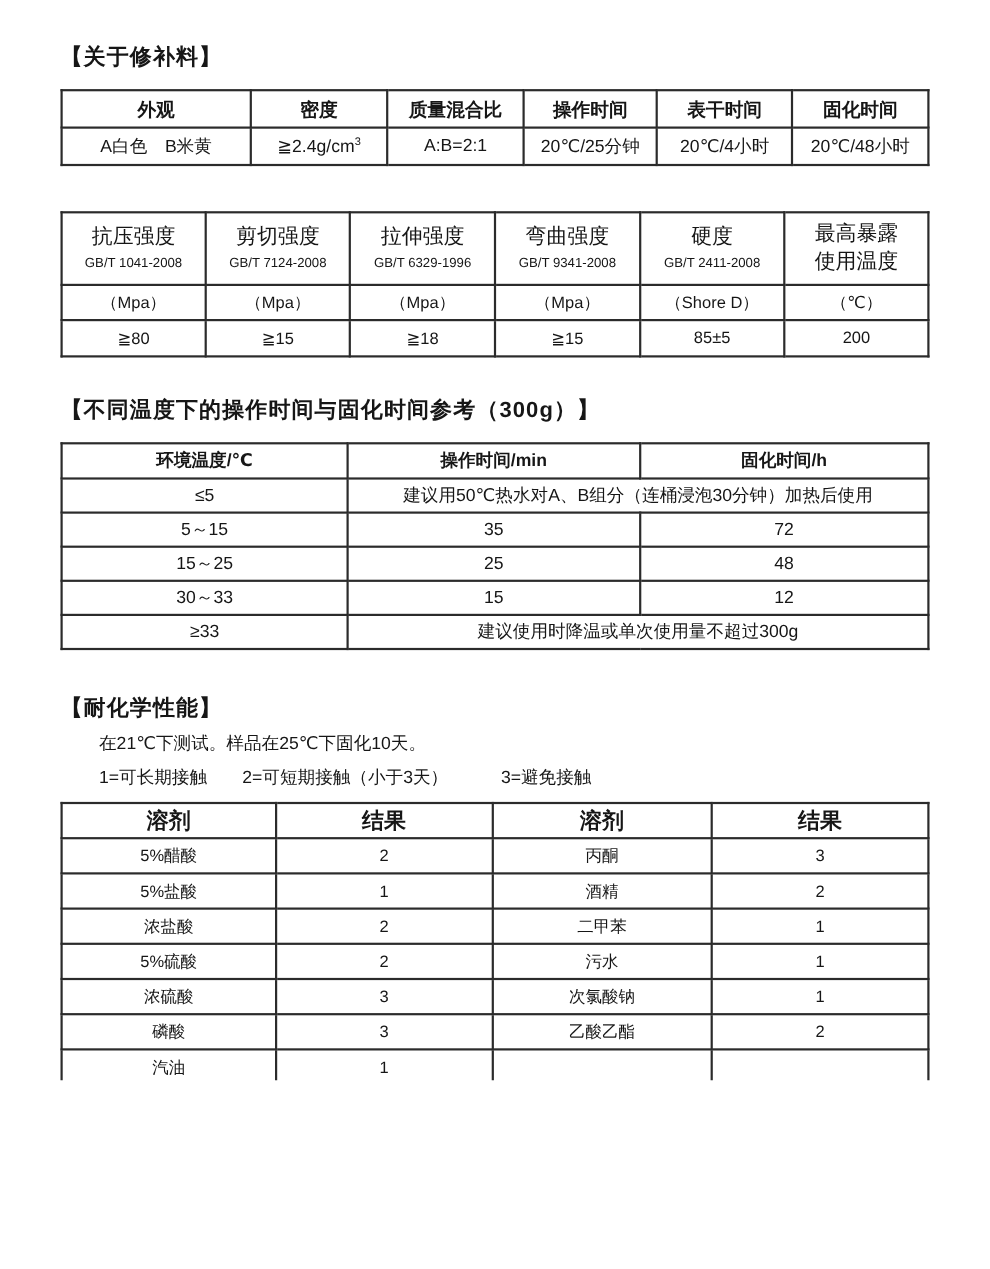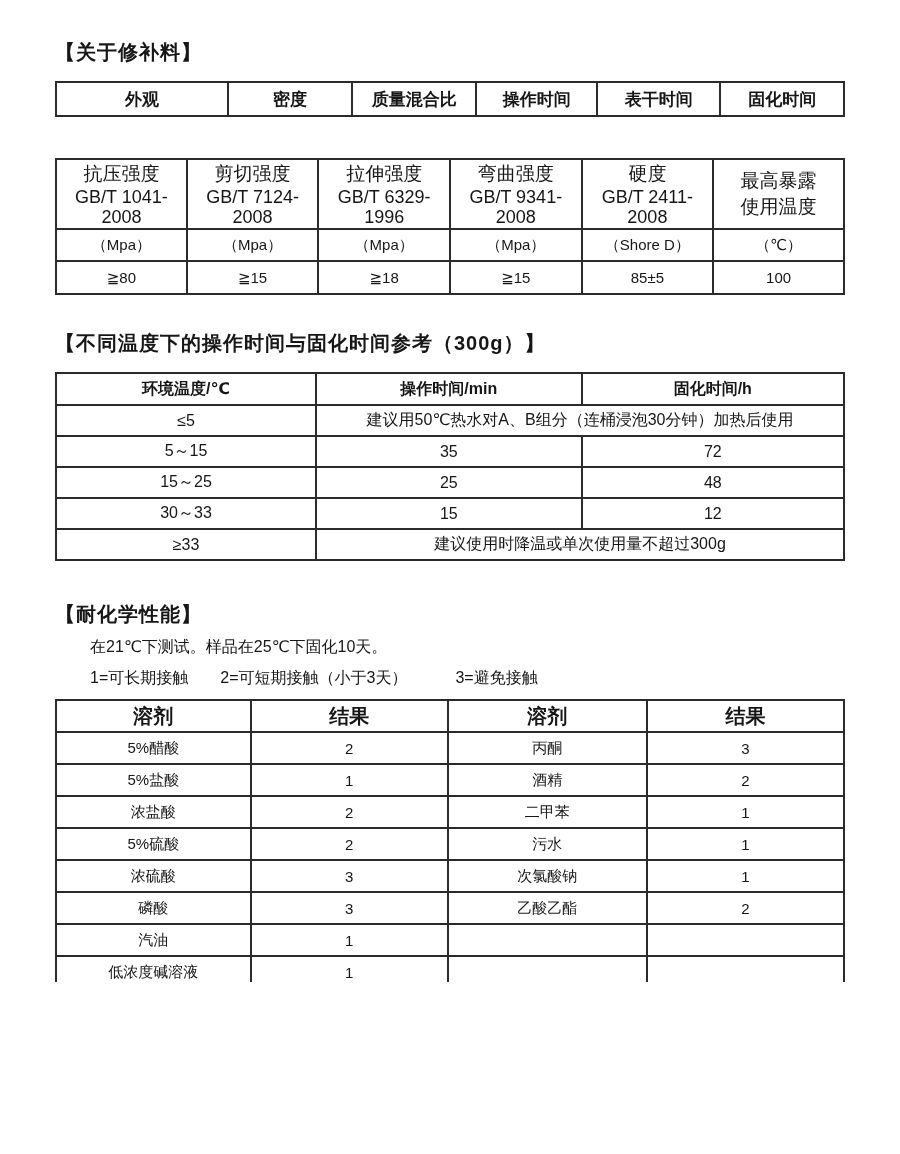--- a/index.html
+++ b/index.html
@@ -18,21 +18,21 @@
   .t1{margin-top:17px;padding-left:19px;}
   .t1 th{height:30px;font-size:17px;}
   .t1 td{height:30px;font-size:16px;}
   .t1 sup{font-size:10px;}
 
   
   .s2{margin-top:41px;}
   .t2{margin-top:17px;}
   .t2 .hrow th{height:62px;}
   .t2 .tname{font-size:19px;font-weight:normal;line-height:26px;}
-  .t2 .tstd{font-size:18px;font-weight:normal;line-height:20px;letter-spacing:0;}
+  .t2 .tstd{font-size:12px;font-weight:normal;line-height:20px;letter-spacing:0;}
   .t2 .urow td{height:28px;font-size:15px;}
   .t2 .vrow td{height:29px;font-size:15px;}
 
   
   .s3{margin-top:36px;}
   .t3{margin-top:17px;}
   .t3 th{height:28px;font-size:16px;}
   .t3 td{height:27px;font-size:16px;}
 
   
@@ -60,20 +60,28 @@
       </colgroup>
       <tbody>
           <tr>
         <th>外观</th>
         <th>密度</th>
         <th>质量混合比</th>
         <th>操作时间</th>
         <th>表干时间</th>
         <th>固化时间</th>
       </tr>
+      <tr>
+        <td>A白色　B米黄</td>
+        <td><span>≧2.4g/cm</span><sup>3</sup></td>
+        <td>A:B=2:1</td>
+        <td>20℃/25分钟</td>
+        <td>20℃/4小时</td>
+        <td>20℃/48小时</td>
+      </tr>
     </tbody>
       </table>
   </div>
 
   <div class="sec s2">
     <table class="t2">
       <colgroup>
         <col style="width:16.6%">
           <col style="width:16.7%">
           <col style="width:16.7%">
@@ -115,21 +123,21 @@
         <td>（Mpa）</td>
         <td>（Shore D）</td>
         <td>（℃）</td>
       </tr>
       <tr class="vrow">
         <td>≧80</td>
         <td>≧15</td>
         <td>≧18</td>
         <td>≧15</td>
         <td>85±5</td>
-        <td>100</td>
+        <td>200</td>
       </tr>
     </tbody>
       </table>
   </div>
 
   <div class="sec s3">
     <h2 class="sec-title">【不同温度下的操作时间与固化时间参考（300g）】</h2>
     <table class="t3">
       <colgroup>
         <col style="width:33.0%">

